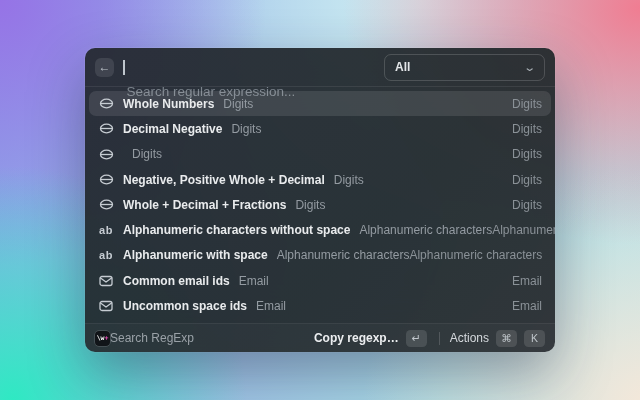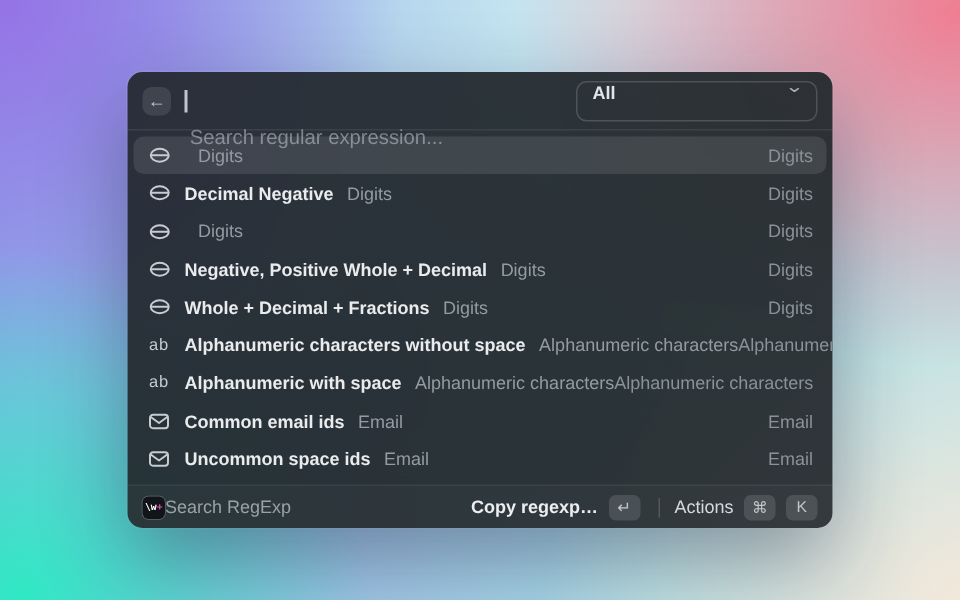--- a/index.html
+++ b/index.html
@@ -35,38 +35,38 @@
   }
   .caret { width:1.5px; height:15px; background:#bfc6cd; margin-left:9px; flex:0 0 auto; }
   .search-input {
     flex:1; margin-left:2px; background:transparent; border:none; outline:none;
     font-family:"Liberation Sans", sans-serif; font-size:13.5px; color:#dfe3e7;margin-top:48px;
   }
   .search-input::placeholder { color:#7b838c; }
   .dropdown {
     margin-left:auto; width:161px; height:27px; border-radius:7px;
     border:1px solid rgba(255,255,255,0.16);
-    display:flex; padding:0 10px; flex:0 0 auto;
+    display:flex; align-items:center; padding:0 10px; flex:0 0 auto;
   }
   .dropdown-label { font-size:12px; font-weight:700; color:#e3e6e9; }
   .dropdown-chevron { margin-left:auto; color:#aab1b7; font-size:11px; line-height:0.6; transform:scaleX(1.4); }
 
   .divider { height:1px; flex:0 0 1px; background:rgba(255,255,255,0.08); }
 
   
   .list { flex:1; padding:4px; display:flex; flex-direction:column; overflow:hidden; }
   .row {
     height:25.3px; flex:0 0 25.3px; display:flex; align-items:center;
     padding:0 9px; border-radius:7px;
   }
   .row.selected { background:rgba(255,255,255,0.1); }
   .icon-cell { width:16px; flex:0 0 16px; margin-right:9px; display:flex; align-items:center; justify-content:center; color:#c6ccd2; }
   .icon-cell .glyph { display:none; }
   .row.icon-digits .glyph-digits { display:block; }
-  .row.icon-ab .glyph-ab { display:block; font-size:11px; font-weight:400; letter-spacing:0.5px; color:#c6ccd2; line-height:1; }
+  .row.icon-ab .glyph-ab { display:block; font-size:11px; font-weight:700; letter-spacing:0.5px; color:#c6ccd2; line-height:1; }
   .row.icon-email .glyph-email { display:block; }
   .row-title { font-size:12px; font-weight:700; color:#e9ebed; white-space:nowrap; }
   .row-subtitle { font-size:12px; color:#949ba2; margin-left:9px; white-space:nowrap; }
   .row-category { margin-left:auto; font-size:12px; color:#8a9197; white-space:nowrap; }
 
   
   .footer { height:28px; flex:0 0 28px; display:flex; align-items:center; padding:0 10px; background:rgba(255,255,255,0.02); border-radius:0 0 10px 10px; }
   .app-icon {
     width:15px; height:15px; border-radius:4px; background:#111519;
     box-shadow:0 0 0 0.5px rgba(255,255,255,0.25);
@@ -110,20 +110,21 @@
 
   <div class="list">
       <div class="row icon-digits selected">
     <span class="icon-cell">
       <svg class="glyph glyph-digits" width="15" height="13" viewBox="0 0 15 13">
         <ellipse cx="7.5" cy="6.5" rx="6" ry="4.3" fill="none" stroke="currentColor" stroke-width="1.3"></ellipse>
         <line x1="1.7" y1="6.5" x2="13.3" y2="6.5" stroke="currentColor" stroke-width="1.3"></line>
       </svg>
 
     </span>
+    <span class="row-title">Whole Numbers</span>
     <span class="row-subtitle">Digits</span>
     <span class="row-category">Digits</span>
   </div>
       <div class="row icon-digits">
     <span class="icon-cell">
       <svg class="glyph glyph-digits" width="15" height="13" viewBox="0 0 15 13">
         <ellipse cx="7.5" cy="6.5" rx="6" ry="4.3" fill="none" stroke="currentColor" stroke-width="1.3"></ellipse>
         <line x1="1.7" y1="6.5" x2="13.3" y2="6.5" stroke="currentColor" stroke-width="1.3"></line>
       </svg>
 

